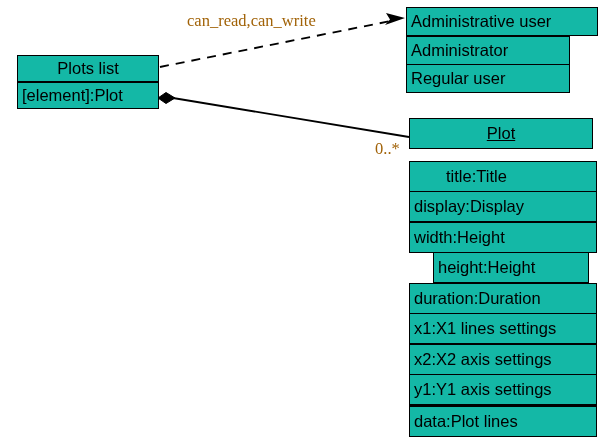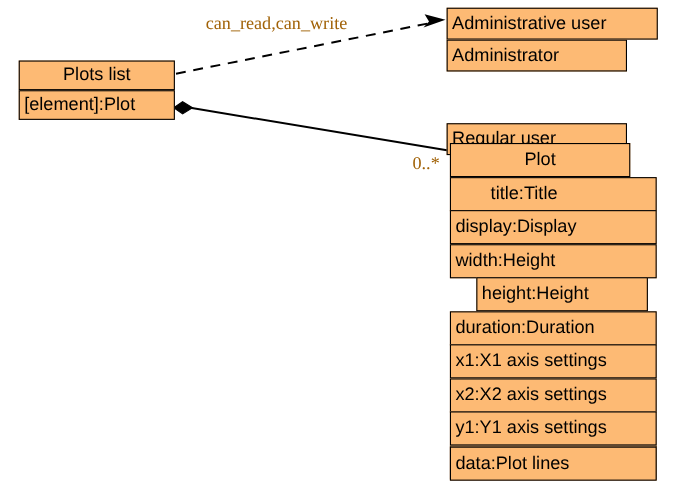--- a/index.html
+++ b/index.html
@@ -26,21 +26,21 @@
 
   
   .uml-box {
     position: absolute;
     box-sizing: border-box;
   }
   .uml-row {
     position: absolute;
     box-sizing: border-box;
     border: 1.6px solid #000000;
-    background: #fdba74;
+    background: #14b8a6;
     font-family: "Liberation Sans", sans-serif;
     font-size: 16.5px;
     line-height: 1;
     color: #000000;
     display: flex;
     align-items: center;
     white-space: nowrap;
     overflow: hidden;
   }
   .uml-row.center { justify-content: center; }
@@ -85,31 +85,31 @@
   </svg>
 
   <div class="uml-box">
     <div class="uml-row center" style="left:17px; top:55px; width:142px; height:27px;">Plots list</div>
     <div class="uml-row left" style="left:17px; top:81.5px; width:142px; height:27px;">[element]:Plot</div>
   </div>
 
   <div class="uml-box">
     <div class="uml-row left" style="left:406px; top:7px; width:192px; height:29px;">Administrative user</div>
     <div class="uml-row left" style="left:406px; top:35.5px; width:164px; height:29px;">Administrator</div>
-    <div class="uml-row left" style="left:406px; top:64px; width:164px; height:29px;margin-top:48px;">Regular user</div>
+    <div class="uml-row left" style="left:406px; top:64px; width:164px; height:29px;">Regular user</div>
   </div>
 
   <div class="uml-box">
-    <div class="uml-row center" style="left:409px; top:130px; width:164px; height:31px;">Plot</div>
+    <div class="uml-row center" style="left:409px; top:118px; width:184px; height:31px;text-decoration:underline;">Plot</div>
     <div class="uml-row left" style="left:409px; top:160.5px; width:188px; height:31px;padding-left:36px;">title:Title</div>
     <div class="uml-row left" style="left:409px; top:191px; width:188px; height:31px;">display:Display</div>
     <div class="uml-row left" style="left:409px; top:221.5px; width:188px; height:31px;">width:Height</div>
     <div class="uml-row left" style="left:433px; top:252px; width:156px; height:31px;">height:Height</div>
     <div class="uml-row left" style="left:409px; top:282.5px; width:188px; height:31px;">duration:Duration</div>
-    <div class="uml-row left" style="left:409px; top:313px; width:188px; height:31px;">x1:X1 axis settings</div>
+    <div class="uml-row left" style="left:409px; top:313px; width:188px; height:31px;">x1:X1 lines settings</div>
     <div class="uml-row left" style="left:409px; top:343.5px; width:188px; height:31px;">x2:X2 axis settings</div>
     <div class="uml-row left" style="left:409px; top:374px; width:188px; height:31px;">y1:Y1 axis settings</div>
     <div class="uml-row left" style="left:409px; top:404.5px; width:188px; height:31px;">y2:Y2 axis settings</div>
     <div class="uml-row left" style="left:409px; top:406px; width:188px; height:31px;">data:Plot lines</div>
   </div>
 
   <div class="edge-label" style="left:187px; top:13px;">can_read,can_write</div>
 
   <div class="edge-label" style="left:375px; top:141px;">0..*</div>
 

